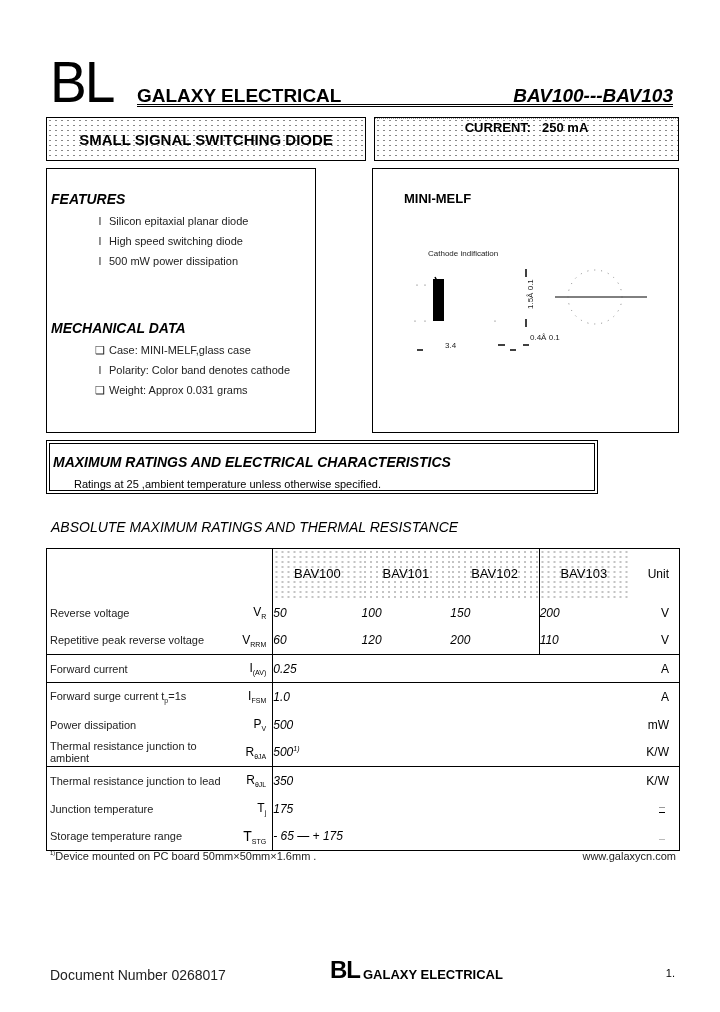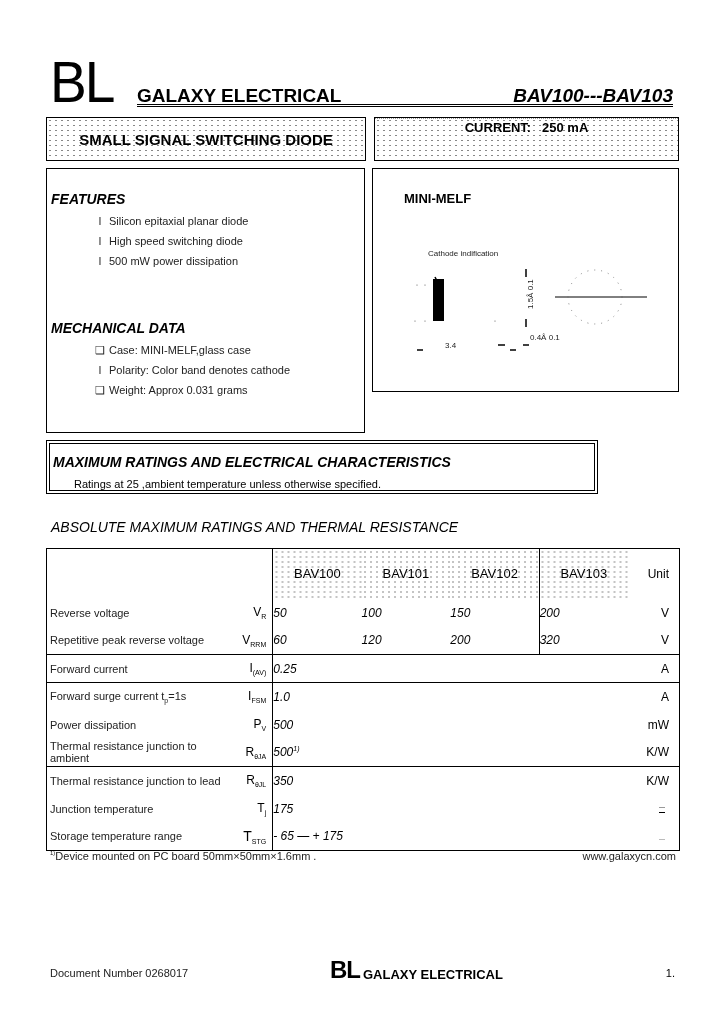--- a/index.html
+++ b/index.html
@@ -7,22 +7,22 @@
   .abs { position: absolute; }
   .logo-bl { left: 50px; top: 56px; font-size: 58px; line-height: 52px; letter-spacing: -2px; font-weight: normal; transform: scaleX(0.95); transform-origin: left; }
   .brand { left: 137px; top: 85px; font-size: 19px; font-weight: bold; }
   .partrange { right: 47px; top: 85px; font-size: 19px; font-weight: bold; font-style: italic; }
   .head-rule { left: 137px; right: 47px; top: 104px; height: 3px; border-top: 1.5px solid #000; border-bottom: 1px solid #000; }
   .dotted { background-image: radial-gradient(#888 0.7px, transparent 0.8px); background-size: 6px 5px; }
   .box { border: 1.5px solid #000; }
   .titlebox { left: 46px; top: 117px; width: 320px; height: 44px; display: flex; align-items: center; justify-content: center; font-size: 15px; font-weight: bold; }
   .specbox { left: 374px; top: 117px; width: 305px; height: 44px; font-size: 13px; font-weight: bold; text-align: center; }
   .specbox div { line-height: 17px; }
-  .panel-left { left: 46px; top: 168px; width: 319px; height: 265px; }
-  .panel-right { left: 372px; top: 168px; width: 307px; height: 224px; }
+  .panel-left { left: 46px; top: 168px; width: 270px; height: 265px; }
+  .panel-right { left: 372px; top: 168px; width: 307px; height: 265px; }
   .sec-h { font-size: 14px; font-weight: bold; font-style: italic; position: absolute; }
   .li { position: absolute; font-size: 11px; color: #222; margin-left: 40px; }
   .li .bullet { display: inline-block; width: 18px; text-align: center; }
   .mm-title { position: absolute; left: 31px; top: 22px; font-size: 13px; font-weight: bold; }
   .maxbox { left: 46px; top: 440px; width: 552px; height: 54px; border: 3px double #000; border-width: 4px; }
   .maxbox .t { position: absolute; left: 3px; top: 10px; font-size: 14px; font-weight: bold; font-style: italic; }
   .maxbox .s { position: absolute; left: 24px; top: 34px; font-size: 11px; }
   .abs-title { left: 51px; top: 519px; font-size: 14px; font-weight: normal; font-style: italic; }
   table.rt { position: absolute; left: 46px; top: 548px; width: 634px; border-collapse: collapse; font-size: 11px; border: 1.5px solid #000; }
   table.rt td { height: 28px; padding: 0; vertical-align: middle; }
@@ -30,21 +30,21 @@
   table.rt td.sym { width: 44px; font-size: 12px; text-align: right; padding-right: 6px; border-right: 1.5px solid #000; }
   table.rt td.sym sub { font-size: 7px; }
   table.rt td.val { text-align: left; font-size: 12px; font-style: italic; }
   table.rt td.unit { text-align: right; padding-right: 10px; font-size: 12px; width: 52px; }
   table.rt tr.hdr td { height: 50px; }
   table.rt td.hcell { text-align: center; font-size: 13px; }
   table.rt tr.sep td { border-top: 1.5px solid #000; }
   .col4border { border-left: 1.5px solid #000; }
   .footnote { left: 50px; top: 850px; font-size: 11px; color: #222; }
   .website { right: 44px; top: 850px; font-size: 11px; color: #222; }
-  .docnum { left: 50px; top: 967px; font-size: 11px; color: #222; }
+  .docnum { left: 50px; top: 967px; font-size: 14px; color: #222; }
   .foot-logo { left: 330px; top: 956px; font-size: 24px; font-weight: bold; letter-spacing: -1px; }
   .foot-brand { left: 363px; top: 967px; font-size: 13px; font-weight: bold; }
   .pagenum { right: 45px; top: 967px; font-size: 11px; }
   .drawing { position: absolute; left: 0; top: 0; width: 307px; height: 265px; }
   .drawing text { font-family: "Liberation Sans", sans-serif; }
 </style>
 </head>
 <body>
 
 <div class="abs logo-bl">BL</div>
@@ -129,21 +129,21 @@
     <td class="val">150</td>
     <td class="val col4border">200</td>
     <td class="unit">V</td>
   </tr>
   <tr>
     <td class="param">Repetitive peak reverse voltage</td>
     <td class="sym"><span>V</span><sub>RRM</sub></td>
     <td class="val">60</td>
     <td class="val">120</td>
     <td class="val">200</td>
-    <td class="val col4border">320</td>
+    <td class="val col4border">110</td>
     <td class="unit">V</td>
   </tr>
   <tr class="sep">
     <td class="param">Forward current</td>
     <td class="sym"><span>I</span><sub>(AV)</sub></td>
     <td class="val" colspan="4">0.25</td>
     <td class="unit">A</td>
   </tr>
   <tr class="sep">
     <td class="param"><span>Forward surge current   t</span><sub style="font-size:7px">p</sub><span>=1s</span></td>

